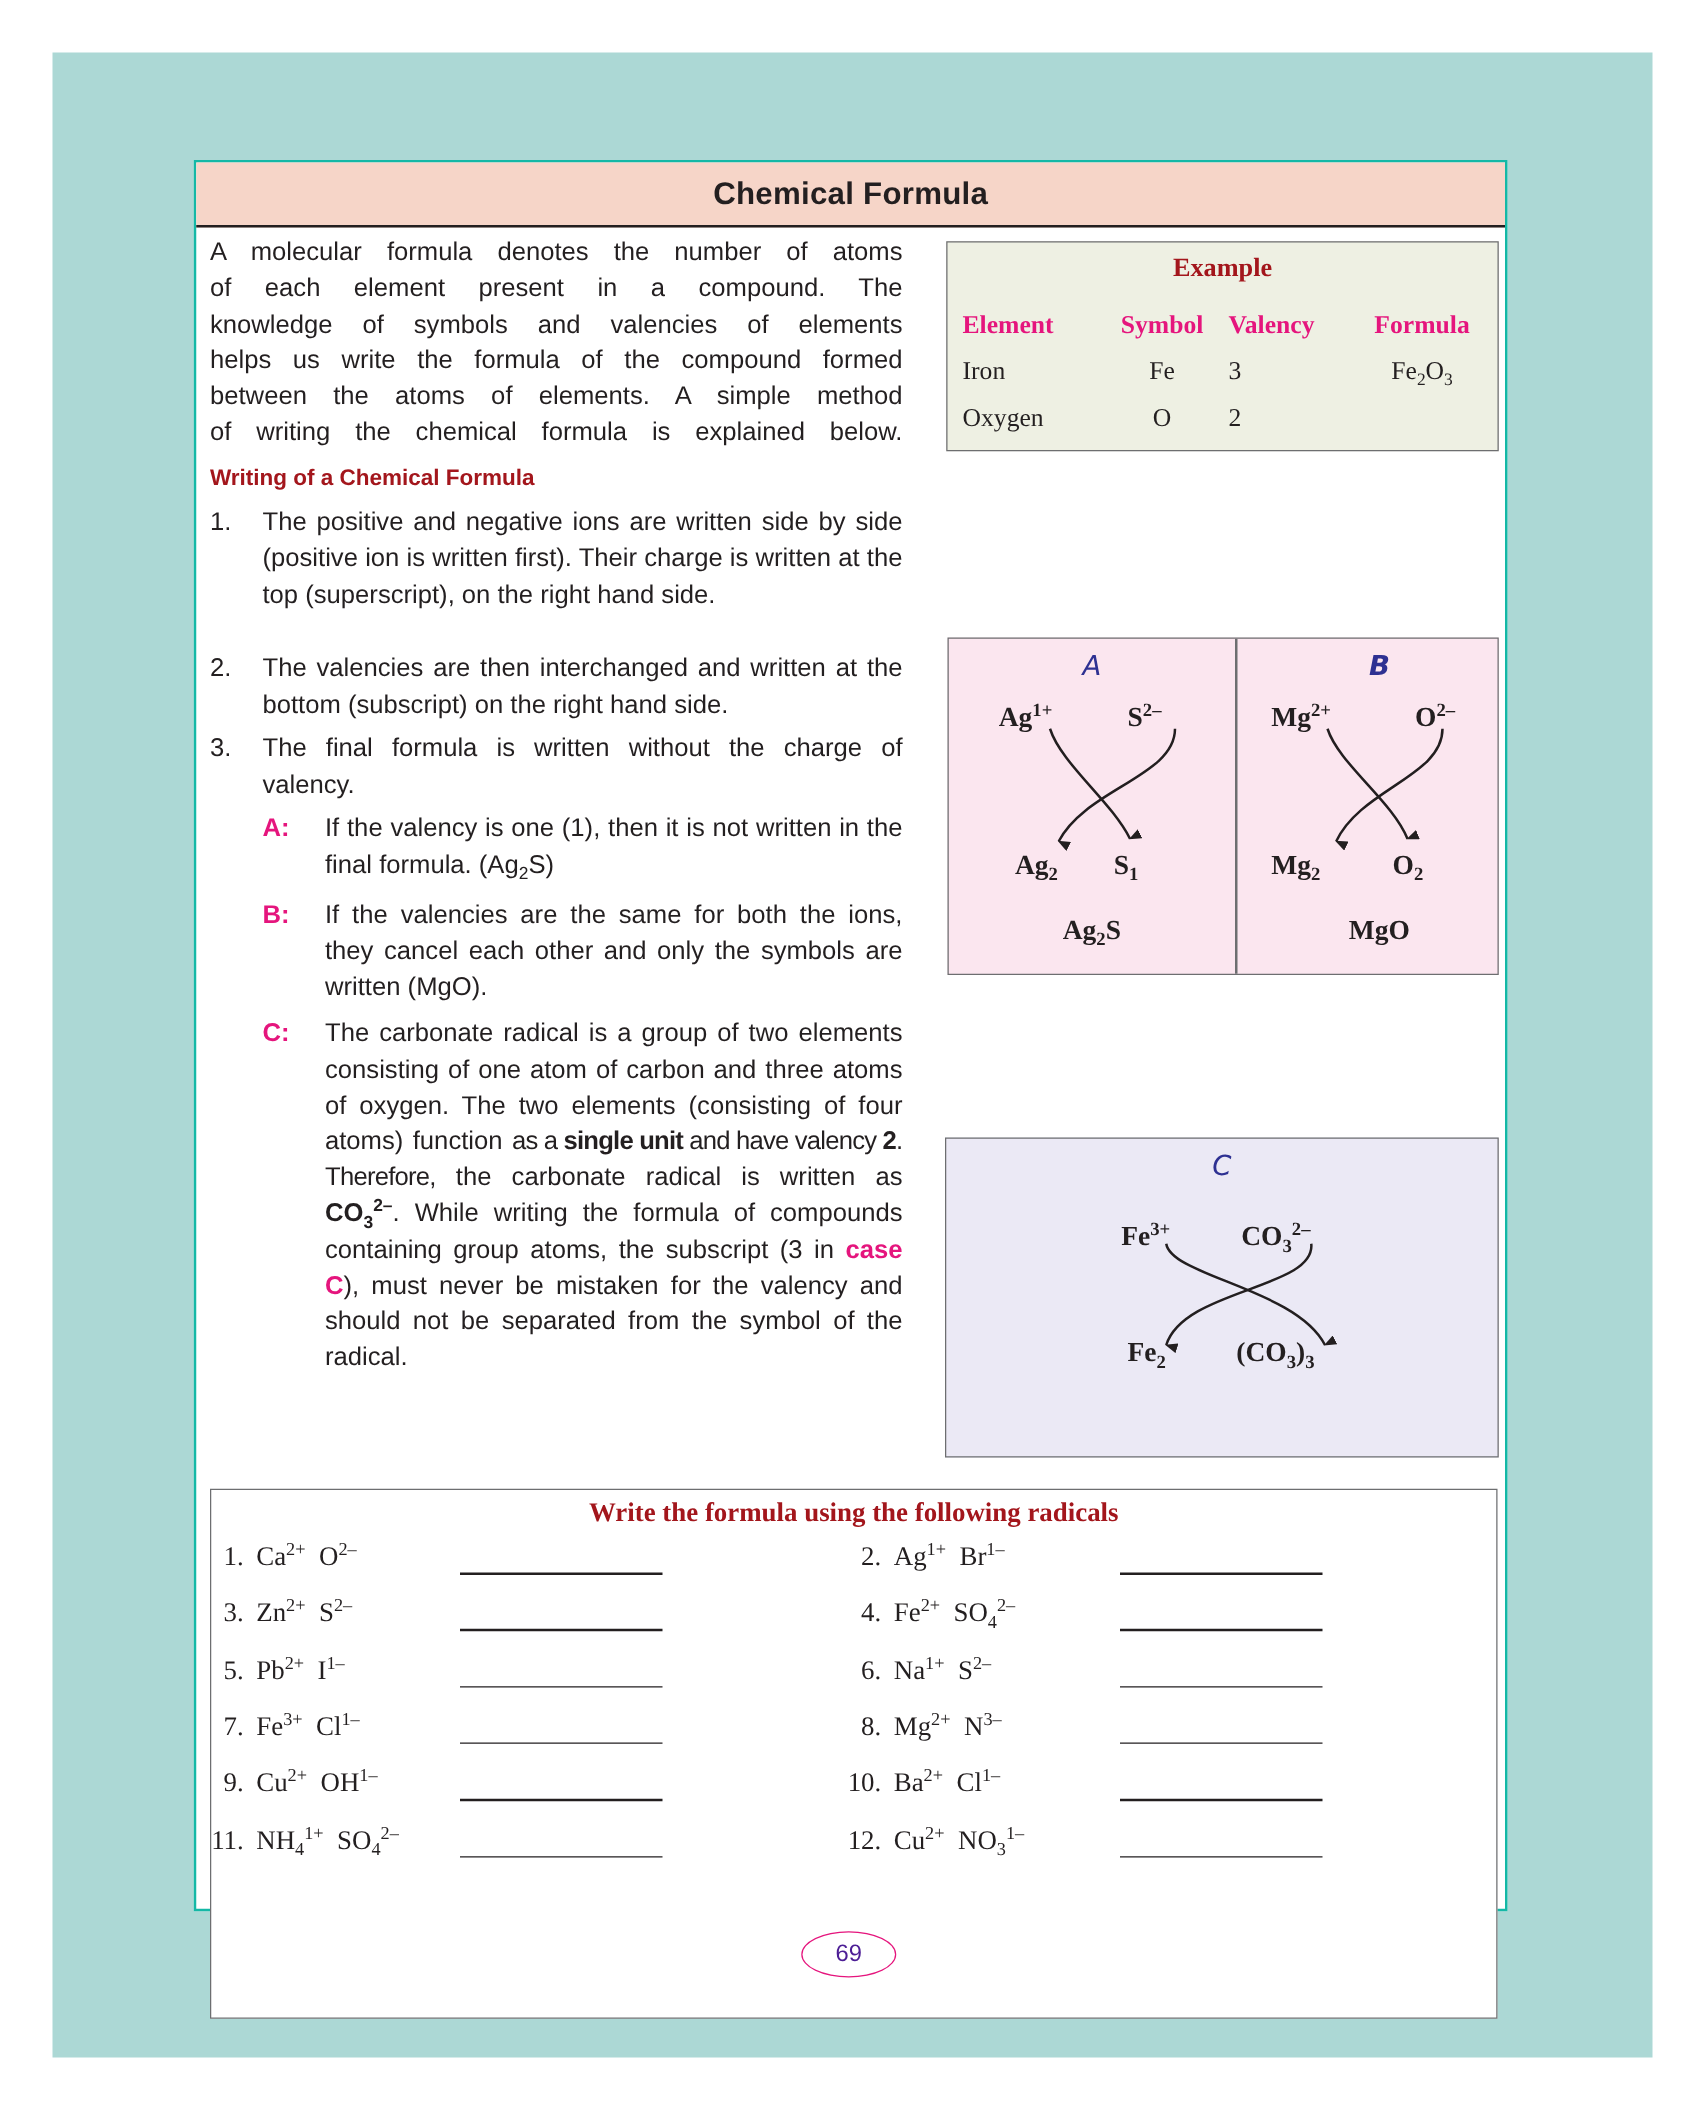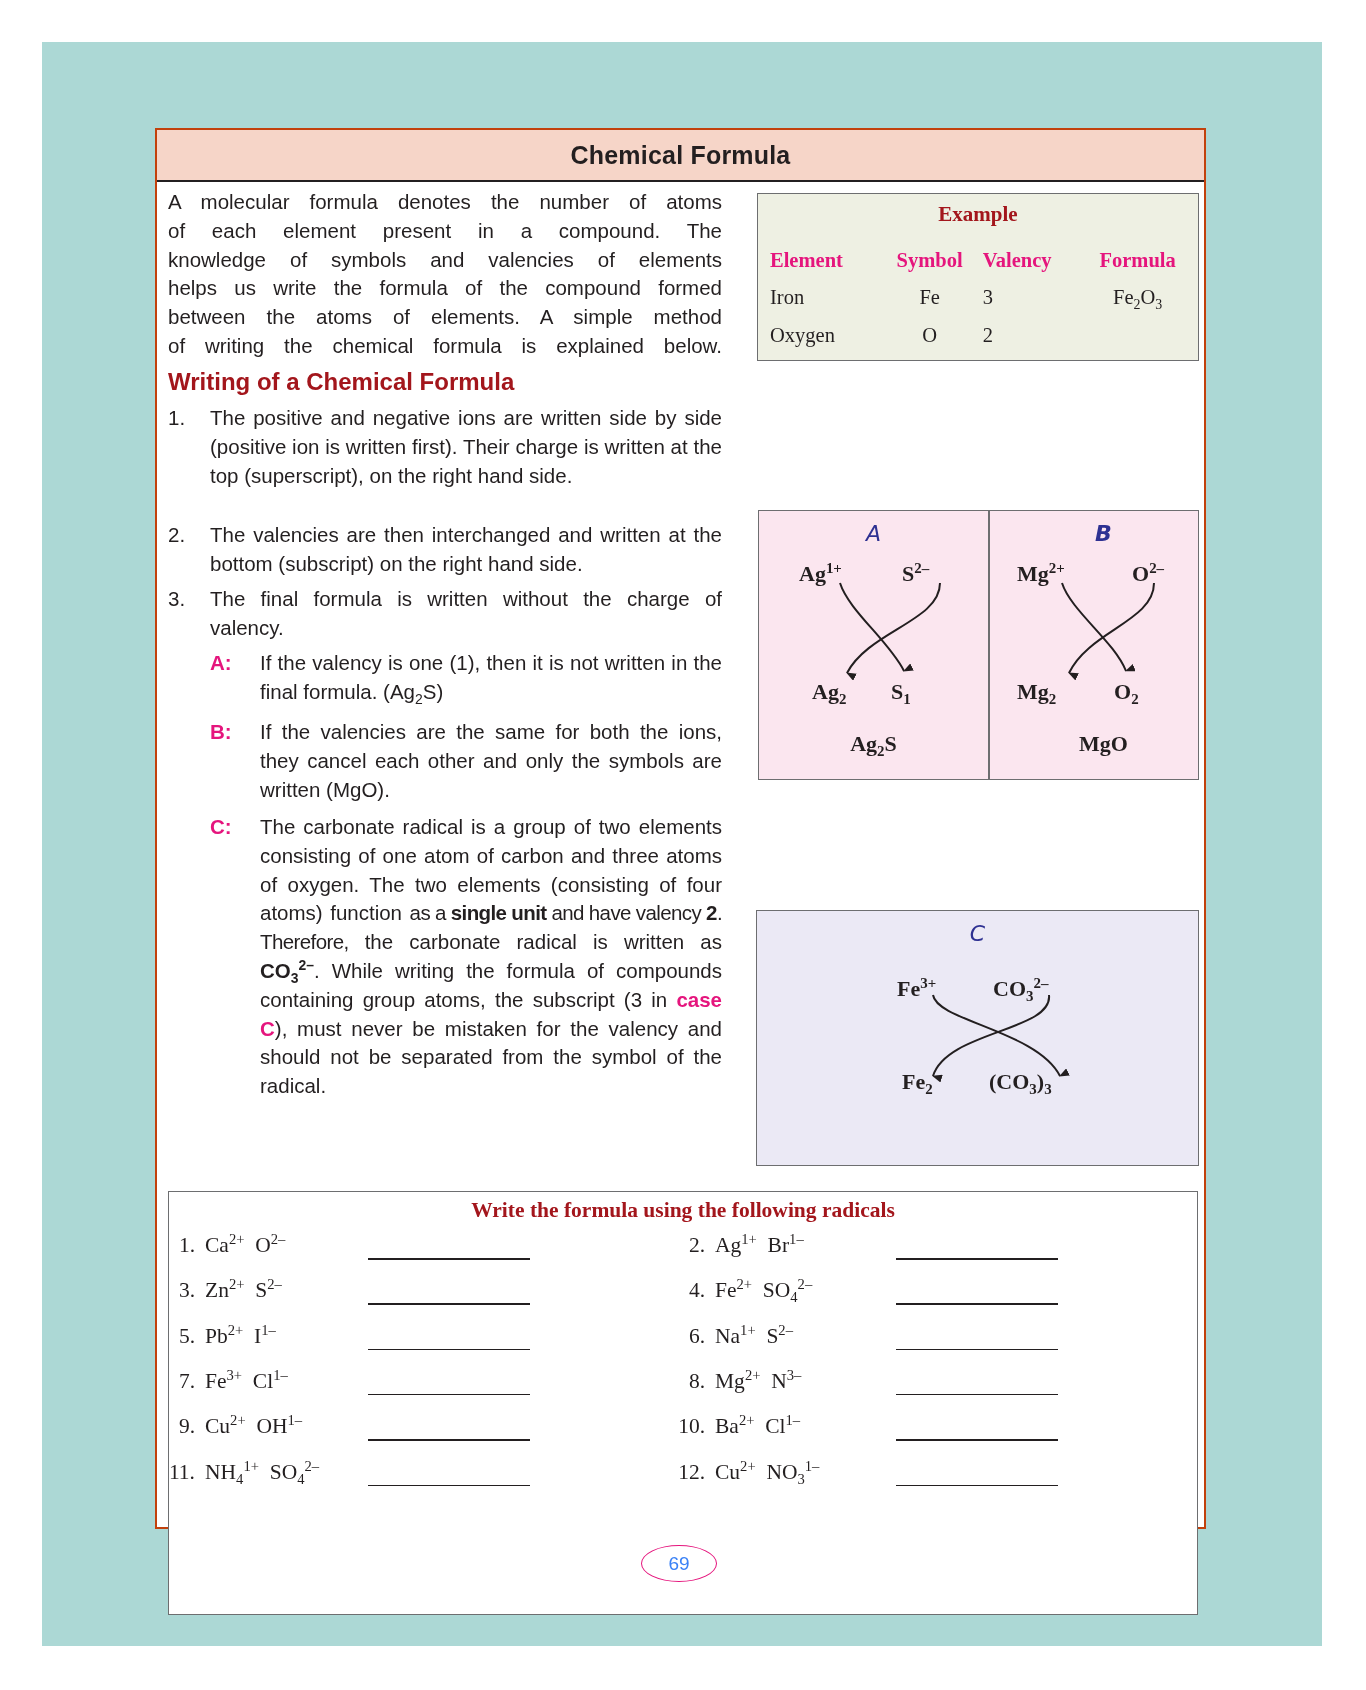--- a/index.html
+++ b/index.html
@@ -1,25 +1,25 @@
 <!DOCTYPE html>
 <html><head>
 <meta charset="utf-8">
 <style>
   html, body { margin:0; padding:0; }
   body { width:1366px; height:1690px; background:#ffffff; position:relative; overflow:hidden; font-family:"Liberation Sans", sans-serif; color:#231f20; }
   .teal { position:absolute; left:42px; top:42px; width:1280px; height:1604px; background:#acd8d5; }
-  .sheet { position:absolute; left:155px; top:128px; width:1051px; height:1401px; background:#ffffff; border:2px solid #c2410c; box-sizing:border-box; }
+  .sheet { position:absolute; left:155px; top:128px; width:1051px; height:1401px; background:#ffffff; border:2px solid #14b8a6; box-sizing:border-box; }
   .hdr { position:absolute; left:0; top:0; right:0; height:50px; background:#f6d5c8; border-bottom:2px solid #231f20; display:flex; align-items:center; justify-content:center; }
   .hdr span { font-family:"Liberation Sans", sans-serif; font-weight:bold; font-size:25px; color:#231f20; letter-spacing:0.2px; }
 
   .lc { position:absolute; left:11px; width:554px; font-size:20.5px; line-height:28.8px; color:#231f20; }
   .just { text-align:justify; text-align-last:justify; }
   .intro { top:58px; }
-  .subhead { top:238px; font-weight:bold; color:#a3161c; font-size:24px; }
+  .subhead { top:238px; font-weight:bold; color:#a3161c; font-size:18px; }
   .step { position:absolute; left:11px; width:554px; font-size:20.5px; line-height:28.8px; }
   .step .num { position:absolute; left:0; top:0; }
   .step .txt { margin-left:42px; text-align:justify; }
   .case { position:absolute; left:53px; width:512px; font-size:20.5px; line-height:28.8px; }
   .case .lbl { position:absolute; left:0; top:0; font-weight:bold; color:#e5157d; }
   .case .txt { margin-left:50px; text-align:justify; }
   .pink { color:#e5157d; font-weight:bold; }
   sub, sup { font-size:68%; line-height:0; }
   .b { font-weight:bold; }
   .tight { letter-spacing:-0.6px; word-spacing:-2px; }
@@ -45,21 +45,21 @@
 
   .cbox { position:absolute; left:599px; top:780px; width:443px; height:256px; box-sizing:border-box; border:1.5px solid #6d6e70; background:#ebe9f5; font-family:"Liberation Serif", serif; }
 
   .exer { position:absolute; left:11px; top:1061px; width:1030px; height:424px; box-sizing:border-box; border:1.5px solid #6d6e70; background:#fff; font-family:"Liberation Serif", serif; }
   .exer .ttl { position:absolute; left:0; right:0; top:6px; text-align:center; font-weight:bold; color:#a3161c; font-size:21.5px; }
   .q { position:absolute; font-size:21.5px; color:#231f20; white-space:nowrap; }
   .q .qn { display:inline-block; width:48px; text-align:right; padding-right:10px; box-sizing:border-box; }
   .q .qf { display:inline-block; }
   .blank { position:absolute; height:1.5px; background:#231f20; width:162px; }
 
-  .pgnum { position:absolute; left:641px; top:1545px; width:76px; height:37px; box-sizing:border-box; border:1.5px solid #e5157d; border-radius:50%; background:#fff; display:flex; align-items:center; justify-content:center; font-size:19px; color:#3b82f6; }
+  .pgnum { position:absolute; left:641px; top:1545px; width:76px; height:37px; box-sizing:border-box; border:1.5px solid #e5157d; border-radius:50%; background:#fff; display:flex; align-items:center; justify-content:center; font-size:19px; color:#4c1d95; }
 </style>
 </head>
 <body>
 
 <div class="teal"></div>
 
 <div class="sheet">
   <div class="hdr">
     <span>Chemical Formula</span>
   </div>

